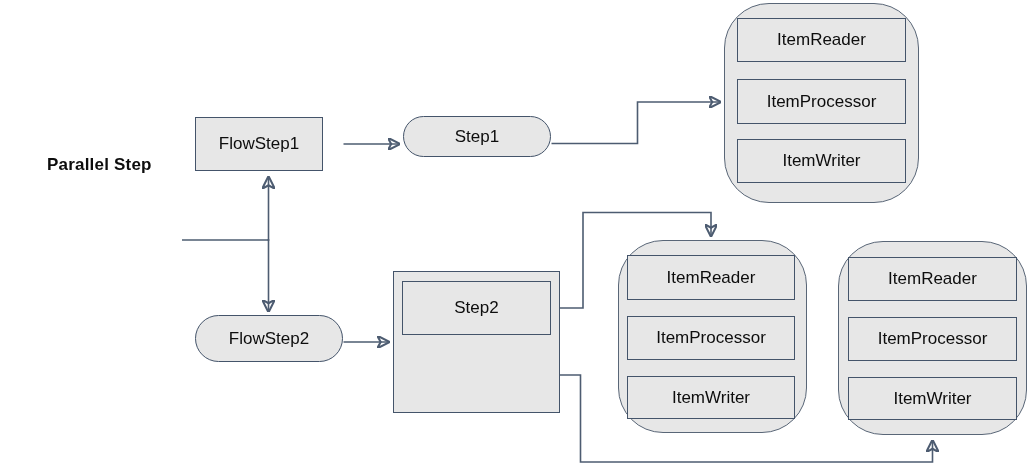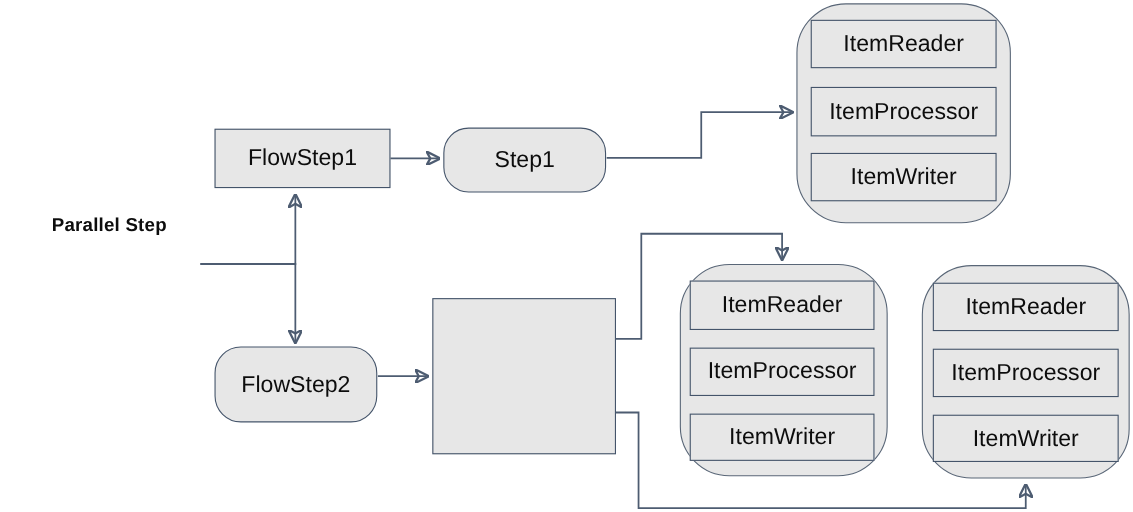--- a/index.html
+++ b/index.html
@@ -8,29 +8,28 @@
     width:1030px;height:465px;
     background:#ffffff;
     font-family:"Liberation Sans", sans-serif;
     overflow:hidden;
   }
   .title{
     position:absolute;
     left:47px;top:155px;
     font-size:17px;font-weight:bold;color:#0d0d0d;
     letter-spacing:.2px;
-    margin-top:40px;
   }
   .node{
     position:absolute;
     box-sizing:border-box;
     background:#e7e7e7;
     border:1.6px solid #44546a;
     display:flex;align-items:center;justify-content:center;
-    font-size:21px;color:#0d0d0d;
+    font-size:17px;color:#0d0d0d;
   }
   .group{
     position:absolute;
     box-sizing:border-box;
     background:#e7e7e7;
     border:1.6px solid #44546a;
   }
   .chunk{
     position:absolute;
     box-sizing:border-box;
@@ -69,27 +68,28 @@
     <path d="M821.5,124.5 V134.5" marker-end="url(#ah)"></path>
     <path d="M711,300.5 V311.5" marker-end="url(#ah)"></path>
     <path d="M711,360.5 V371.5" marker-end="url(#ah)"></path>
     <path d="M932.5,301.5 V312.5" marker-end="url(#ah)"></path>
     <path d="M932.5,361.5 V372.5" marker-end="url(#ah)"></path>
   </svg>
 
   <div class="title">Parallel Step</div>
 
 
-  <div class="node" style="left:195px;top:117px;width:160px;height:54px;">FlowStep1</div>
+  <div class="node" style="left:195px;top:117px;width:128px;height:54px;">FlowStep1</div>
 
-  <div class="node" style="left:403px;top:116px;width:148px;height:59px;border-radius:23px;">Step1</div>
+  <div class="node" style="left:403px;top:116px;width:148px;height:41px;border-radius:23px;">Step1</div>
 
-  <div class="node" style="left:195px;top:315px;width:148px;height:69px;border-radius:24px;">FlowStep2</div>
+  <div class="node" style="left:195px;top:315px;width:148px;height:47px;border-radius:24px;">FlowStep2</div>
 
   <div class="group" style="left:393px;top:271px;width:167px;height:142px;"></div>
+  <div class="node" style="left:402px;top:281px;width:149px;height:54px;">Step2</div>
 
   <div class="chunk" style="left:724px;top:3px;width:195px;height:200px;"></div>
   <div class="node" style="left:737px;top:18px;width:169px;height:44px;">ItemReader</div>
   <div class="node" style="left:737px;top:79px;width:169px;height:45px;">ItemProcessor</div>
   <div class="node" style="left:737px;top:139px;width:169px;height:44px;">ItemWriter</div>
 
   <div class="chunk" style="left:618px;top:240px;width:189px;height:193px;"></div>
   <div class="node" style="left:627px;top:255px;width:168px;height:45px;">ItemReader</div>
   <div class="node" style="left:627px;top:316px;width:168px;height:44px;">ItemProcessor</div>
   <div class="node" style="left:627px;top:376px;width:168px;height:43px;">ItemWriter</div>

